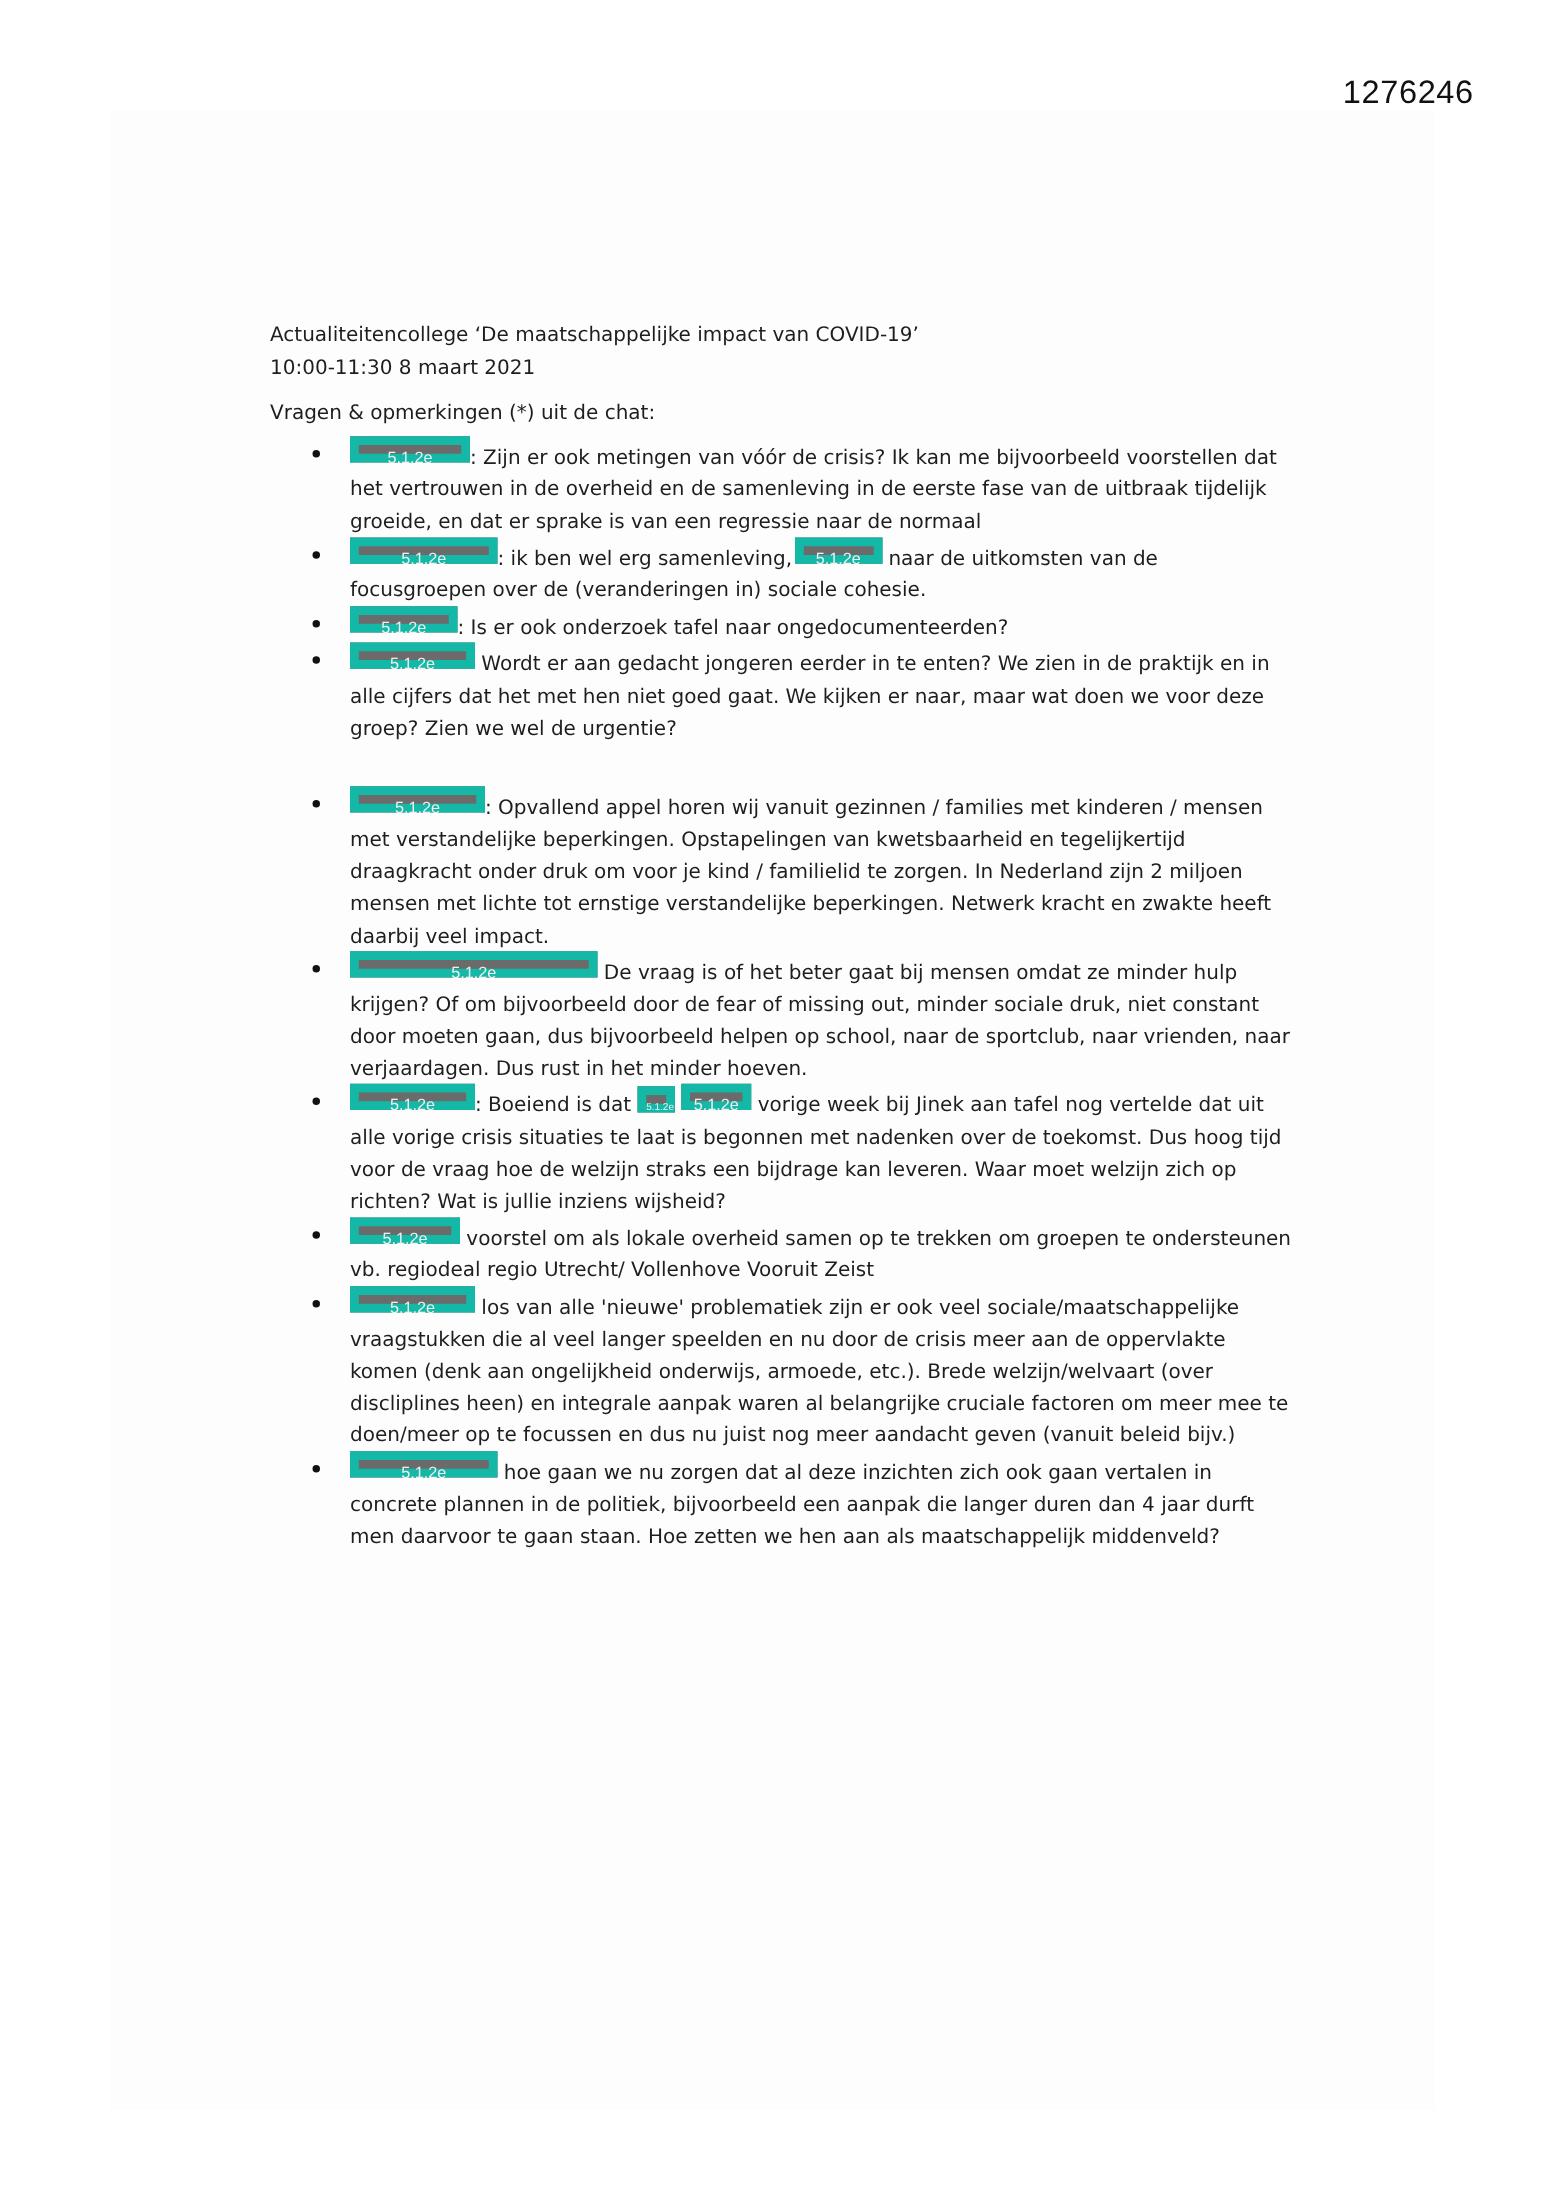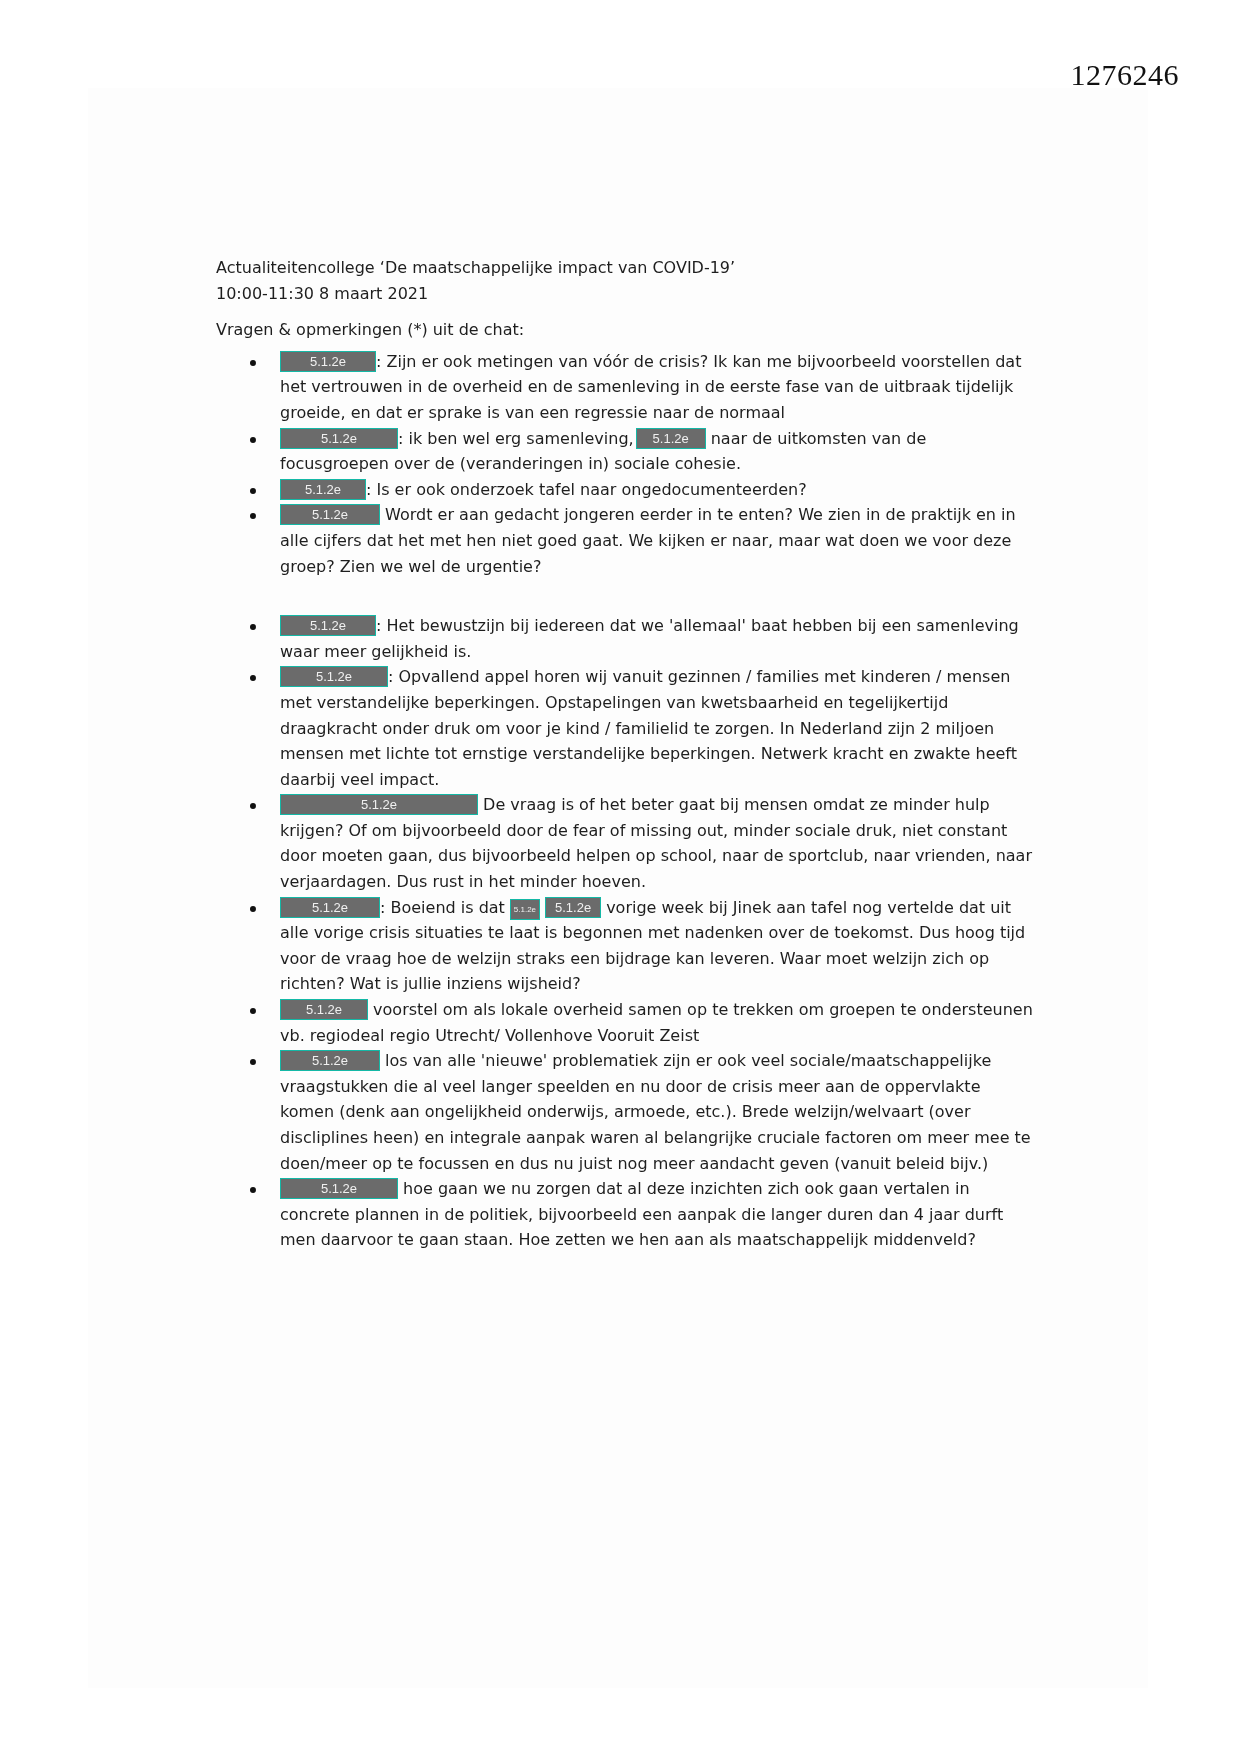--- a/index.html
+++ b/index.html
@@ -1,33 +1,33 @@
 <!DOCTYPE html>
 <html><head>
 <meta charset="utf-8">
 <style>
   html, body { margin: 0; padding: 0; background: #ffffff; }
   body { width: 1241px; height: 1754px; position: relative; overflow: hidden;
          font-family: "DejaVu Sans", sans-serif; color: #1e1e1e; }
-  .doc-number { position: absolute; top: 58px; right: 62px; font-family: Liberation Serif, serif;
-                font-size: 30px; color: #111; letter-spacing: 0.5px; }
+  .doc-number { position: absolute; top: 58px; right: 62px; font-family: Liberation Sans, sans-serif;
+                font-size: 26px; color: #111; letter-spacing: 0.5px; }
   .page { position: absolute; left: 88px; top: 88px; width: 1060px; height: 1600px; background: #fdfdfd; }
   .content { position: absolute; left: 216px; top: 255px; width: 820px;
              font-size: 16px; line-height: 25.6px; }
   .content p { margin: 0; }
   .title-line { }
   .spacer-s { height: 11px; }
   .spacer-m { height: 14px; }
   ul.items { list-style: none; margin: 6px 0 0 0; padding: 0; }
   ul.items li { position: relative; padding-left: 64px; }
   ul.items li::before { content: ""; position: absolute; left: 34px; top: 11px; width: 6px; height: 6px;
                          border-radius: 50%; background: #111; }
   .redact { display: inline-block; background: #6b6b6b; color: #f0f0f0; font-family: "Liberation Sans", sans-serif;
             font-size: 13px; line-height: 20px; height: 21px; text-align: center; vertical-align: 1px;
-            border: 1px solid #14b8a6; box-sizing: border-box; }
+            border: 7px solid #14b8a6; box-sizing: border-box; }
   .redact.tiny { font-size: 8px; }
   .star { display: inline-block; width: 6px; color: #333; font-size: 12px; vertical-align: 6px; }
   .para-star { margin-top: 4px; }
 </style>
 </head>
 <body>
 
 <div class="doc-number">1276246</div>
 
 <div class="page"></div>
@@ -42,21 +42,20 @@
     <li><span class="redact" style="width:96px">5.1.2e</span><span>: Zijn er ook metingen van vóór de crisis? Ik kan me bijvoorbeeld voorstellen dat het vertrouwen in de overheid en de samenleving in de eerste fase van de uitbraak tijdelijk groeide, en dat er sprake is van een regressie naar de normaal</span></li>
     <li><span class="redact" style="width:118px">5.1.2e</span><span>: ik ben wel erg samenleving,</span><span class="redact" style="width:70px;margin-left:2px">5.1.2e</span><span> naar de uitkomsten van de focusgroepen over de (veranderingen in) sociale cohesie.</span></li>
     <li><span class="redact" style="width:86px">5.1.2e</span><span>: Is er ook onderzoek tafel naar ongedocumenteerden?</span></li>
     <li><span class="redact" style="width:100px">5.1.2e</span><span> Wordt er aan gedacht jongeren eerder in te enten? We zien in de praktijk en in alle cijfers dat het met hen niet goed gaat. We kijken er naar, maar wat doen we voor deze groep? Zien we wel de urgentie?</span></li>
   </ul>
 
   <div class="spacer-m"></div>
 
   <div class="spacer-m"></div>
   <ul class="items">
-    <li><span class="redact" style="width:96px">5.1.2e</span><span>: Het bewustzijn bij iedereen dat we 'allemaal' baat hebben bij een samenleving waar meer gelijkheid is.</span></li>
     <li><span class="redact" style="width:108px">5.1.2e</span><span>: Opvallend appel horen wij vanuit gezinnen / families met kinderen / mensen met verstandelijke beperkingen. Opstapelingen van kwetsbaarheid en tegelijkertijd draagkracht onder druk om voor je kind / familielid te zorgen. In Nederland zijn 2 miljoen mensen met lichte tot ernstige verstandelijke beperkingen. Netwerk kracht en zwakte heeft daarbij veel impact.</span></li>
     <li><span class="redact" style="width:198px">5.1.2e</span><span> De vraag is of het beter gaat bij mensen omdat ze minder hulp krijgen? Of om bijvoorbeeld door de fear of missing out, minder sociale druk, niet constant door moeten gaan, dus bijvoorbeeld helpen op school, naar de sportclub, naar vrienden, naar verjaardagen. Dus rust in het minder hoeven.</span></li>
     <li><span class="redact" style="width:100px">5.1.2e</span><span>: Boeiend is dat </span><span class="redact tiny" style="width:30px">5.1.2e</span> <span class="redact" style="width:56px">5.1.2e</span><span> vorige week bij Jinek aan tafel nog vertelde dat uit alle vorige crisis situaties te laat is begonnen met nadenken over de toekomst. Dus hoog tijd voor de vraag hoe de welzijn straks een bijdrage kan leveren. Waar moet welzijn zich op richten? Wat is jullie inziens wijsheid?</span></li>
     <li><span class="redact" style="width:88px">5.1.2e</span><span> voorstel om als lokale overheid samen op te trekken om groepen te ondersteunen vb. regiodeal regio Utrecht/ Vollenhove Vooruit Zeist</span></li>
     <li><span class="redact" style="width:100px">5.1.2e</span><span> los van alle 'nieuwe' problematiek zijn er ook veel sociale/maatschappelijke vraagstukken die al veel langer speelden en nu door de crisis meer aan de oppervlakte komen (denk aan ongelijkheid onderwijs, armoede, etc.). Brede welzijn/welvaart (over discliplines heen) en integrale aanpak waren al belangrijke cruciale factoren om meer mee te doen/meer op te focussen en dus nu juist nog meer aandacht geven (vanuit beleid bijv.)</span></li>
     <li><span class="redact" style="width:118px">5.1.2e</span><span> hoe gaan we nu zorgen dat al deze inzichten zich ook gaan vertalen in concrete plannen in de politiek, bijvoorbeeld een aanpak die langer duren dan 4 jaar durft men daarvoor te gaan staan. Hoe zetten we hen aan als maatschappelijk middenveld?</span></li>
   </ul>
 
   <div class="spacer-m"></div>
 </div>

